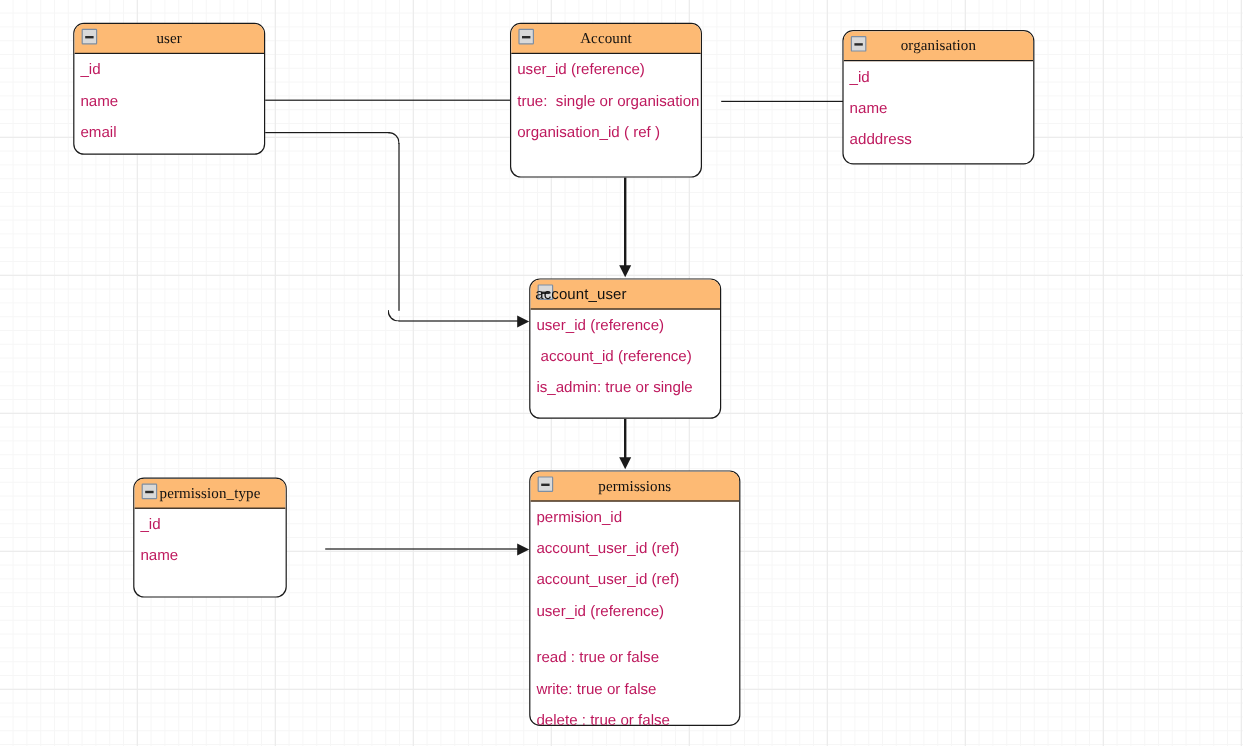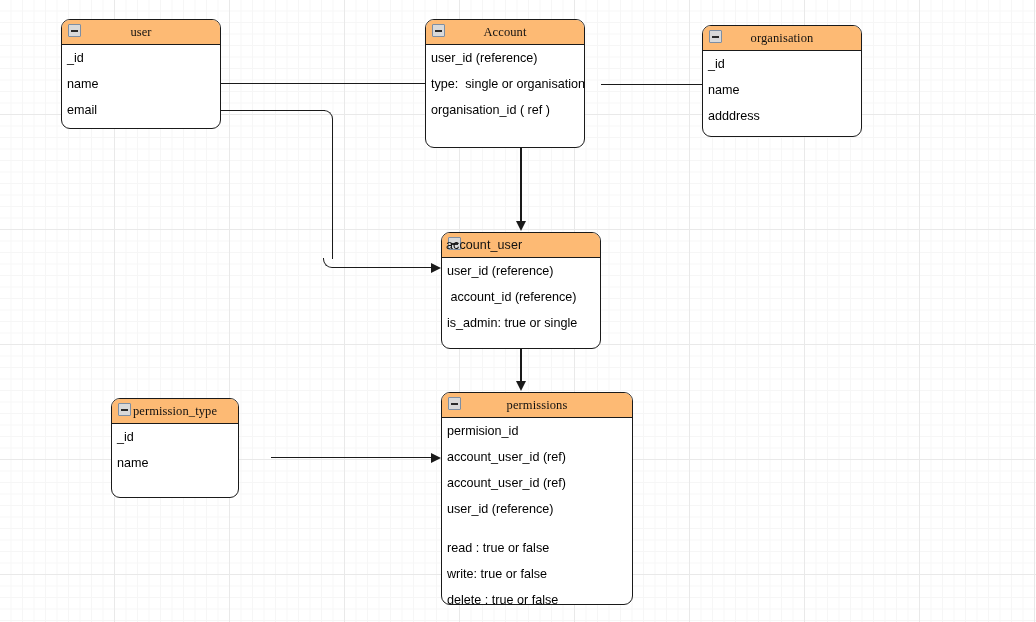--- a/index.html
+++ b/index.html
@@ -79,21 +79,21 @@
     position: relative;
     z-index: 2;
     margin-left: 1px;
   }
 
   .rows {
     padding: 0;
   }
   .row {
     font-size: 12.6px;
-    color: #000000;
+    color: #be185d;
     line-height: 1;
     padding: 0 0 0 5px;
     height: 26px;
     display: flex;
     align-items: center;
     white-space: pre;
   }
   .row.spacer { height: 13px; }
 
   
@@ -180,21 +180,21 @@
 
   <div class="entity" style="left:425px; top:19px; width:160px; height:129px;">
     <div class="entity-title">
       <span class="collapse-icon">
           <i></i>
         </span>
       <span class="title-text">Account</span>
     </div>
     <div class="rows">
       <div class="row">user_id (reference)</div>
-      <div class="row">type:  single or organisation</div>
+      <div class="row">true:  single or organisation</div>
       <div class="row">organisation_id ( ref )</div>
     </div>
   </div>
 
   <div class="entity" style="left:702px; top:25px; width:160px; height:112px;">
     <div class="entity-title">
       <span class="collapse-icon">
           <i></i>
         </span>
       <span class="title-text">organisation</span>
@@ -226,21 +226,21 @@
           <i></i>
         </span>
       <span class="title-text">permission_type</span>
     </div>
     <div class="rows">
       <div class="row">_id</div>
       <div class="row">name</div>
     </div>
   </div>
 
-  <div class="entity" style="left:441px; top:392px; width:192px; height:213px;">
+  <div class="entity" style="left:441px; top:392px; width:176px; height:213px;">
     <div class="entity-title">
       <span class="collapse-icon">
           <i></i>
         </span>
       <span class="title-text">permissions</span>
     </div>
     <div class="rows">
       <div class="row">permision_id</div>
       <div class="row">account_user_id (ref)</div>
       <div class="row">account_user_id (ref)</div>

